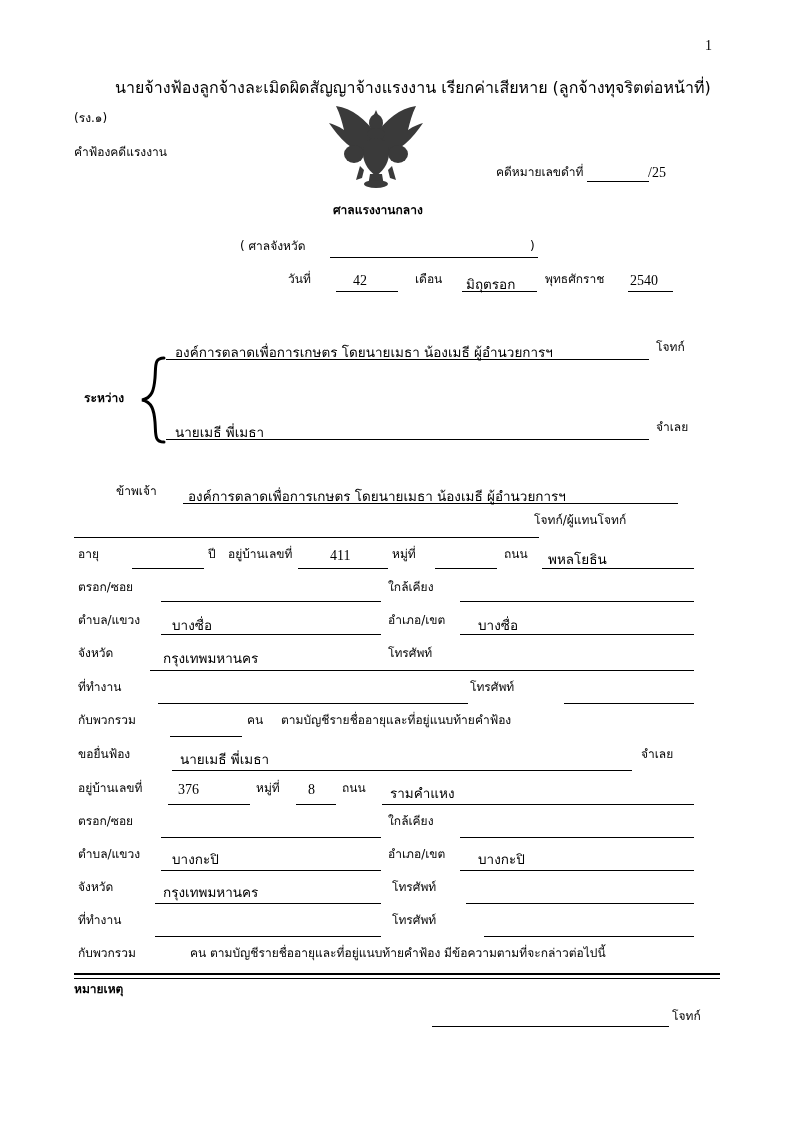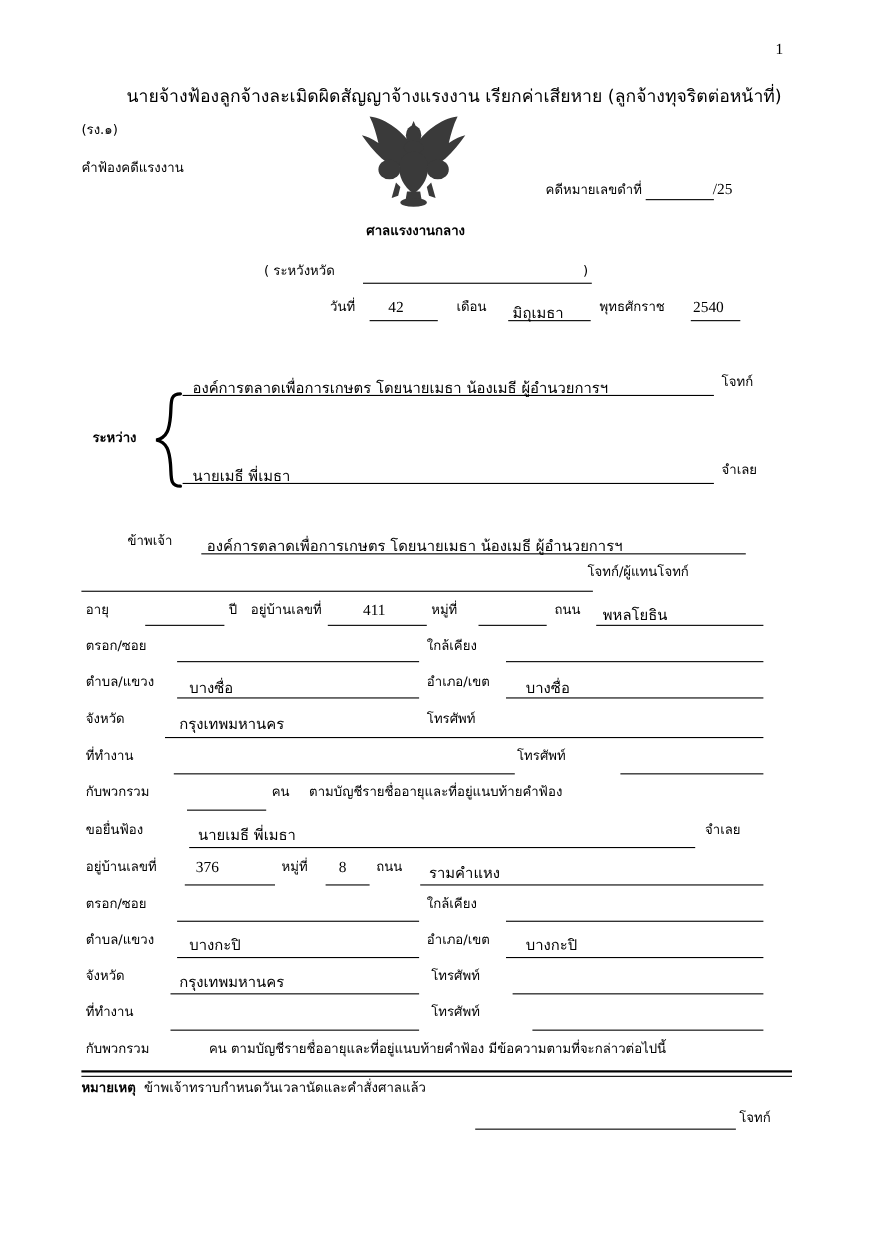--- a/index.html
+++ b/index.html
@@ -111,32 +111,32 @@
     </svg>
   </div>
 
   <div class="t" style="left:496px; top:166px;">คดีหมายเลขดำที่</div>
   <div class="rule" style="left:587px; top:181px; width:62px;"></div>
   <div class="fill num" style="left:600px; top:166px;"></div>
   <div class="t num" style="left:648px; top:166px;">/25</div>
 
   <div class="t bold" style="left:333px; top:204px;font-family:Liberation Serif, serif;">ศาลแรงงานกลาง</div>
 
-  <div class="t" style="left:240px; top:240px;">( ระหวังหวัด</div>
+  <div class="t" style="left:240px; top:240px;">( ศาลจังหวัด</div>
   <div class="rule" style="left:330px; top:257px; width:208px;"></div>
   <div class="fill" style="left:340px; top:240px;"></div>
   <div class="t" style="left:530px; top:240px;">)</div>
 
-  <div class="t" style="left:300px; top:273px;">วันที่</div>
+  <div class="t" style="left:288px; top:273px;">วันที่</div>
   <div class="rule" style="left:336px; top:291px; width:62px;"></div>
   <div class="fill num" style="left:353px; top:273px;">42</div>
 
   <div class="t" style="left:415px; top:273px;">เดือน</div>
   <div class="rule" style="left:462px; top:291px; width:75px;"></div>
-  <div class="fill" style="left:466px; top:273px;">มิถุเมธา</div>
+  <div class="fill" style="left:466px; top:273px;">มิถุตรอก</div>
 
   <div class="t" style="left:545px; top:273px;">พุทธศักราช</div>
   <div class="rule" style="left:628px; top:291px; width:45px;"></div>
   <div class="fill num" style="left:630px; top:273px;">2540</div>
 
   <div class="brace">
     <svg viewBox="0 0 26 88" xmlns="http://www.w3.org/2000/svg">
       <path d="M24 2 C14 2 16 10 15 22 C14 34 12 42 2 44 C12 46 14 54 15 66 C16 78 14 86 24 86" fill="none" stroke="#000" stroke-width="3" stroke-linecap="round"></path>
     </svg>
   </div>
@@ -262,18 +262,17 @@
   <div class="fill num" style="left:492px; top:914px;"></div>
 
   <div class="t" style="left:78px; top:947px;">กับพวกรวม</div>
   <div class="fill num" style="left:190px; top:947px;"></div>
   <div class="t" style="left:190px; top:947px;">คน ตามบัญชีรายชื่ออายุและที่อยู่แนบท้ายคำฟ้อง มีข้อความตามที่จะกล่าวต่อไปนี้</div>
 
   <div class="rule thick" style="left:74px; top:973px; width:646px;"></div>
   <div class="rule" style="left:74px; top:978px; width:646px;"></div>
 
   <div class="t bold" style="left:74px; top:983px;">หมายเหตุ</div>
-  <div class="t" style="left:131px; top:983px;">ข้าพเจ้าทราบกำหนดวันเวลานัดและคำสั่งศาลแล้ว</div>
 
   <div class="rule" style="left:432px; top:1026px; width:237px;"></div>
   <div class="t" style="left:672px; top:1010px;">โจทก์</div>
 
 </div>
 
 </body></html>

